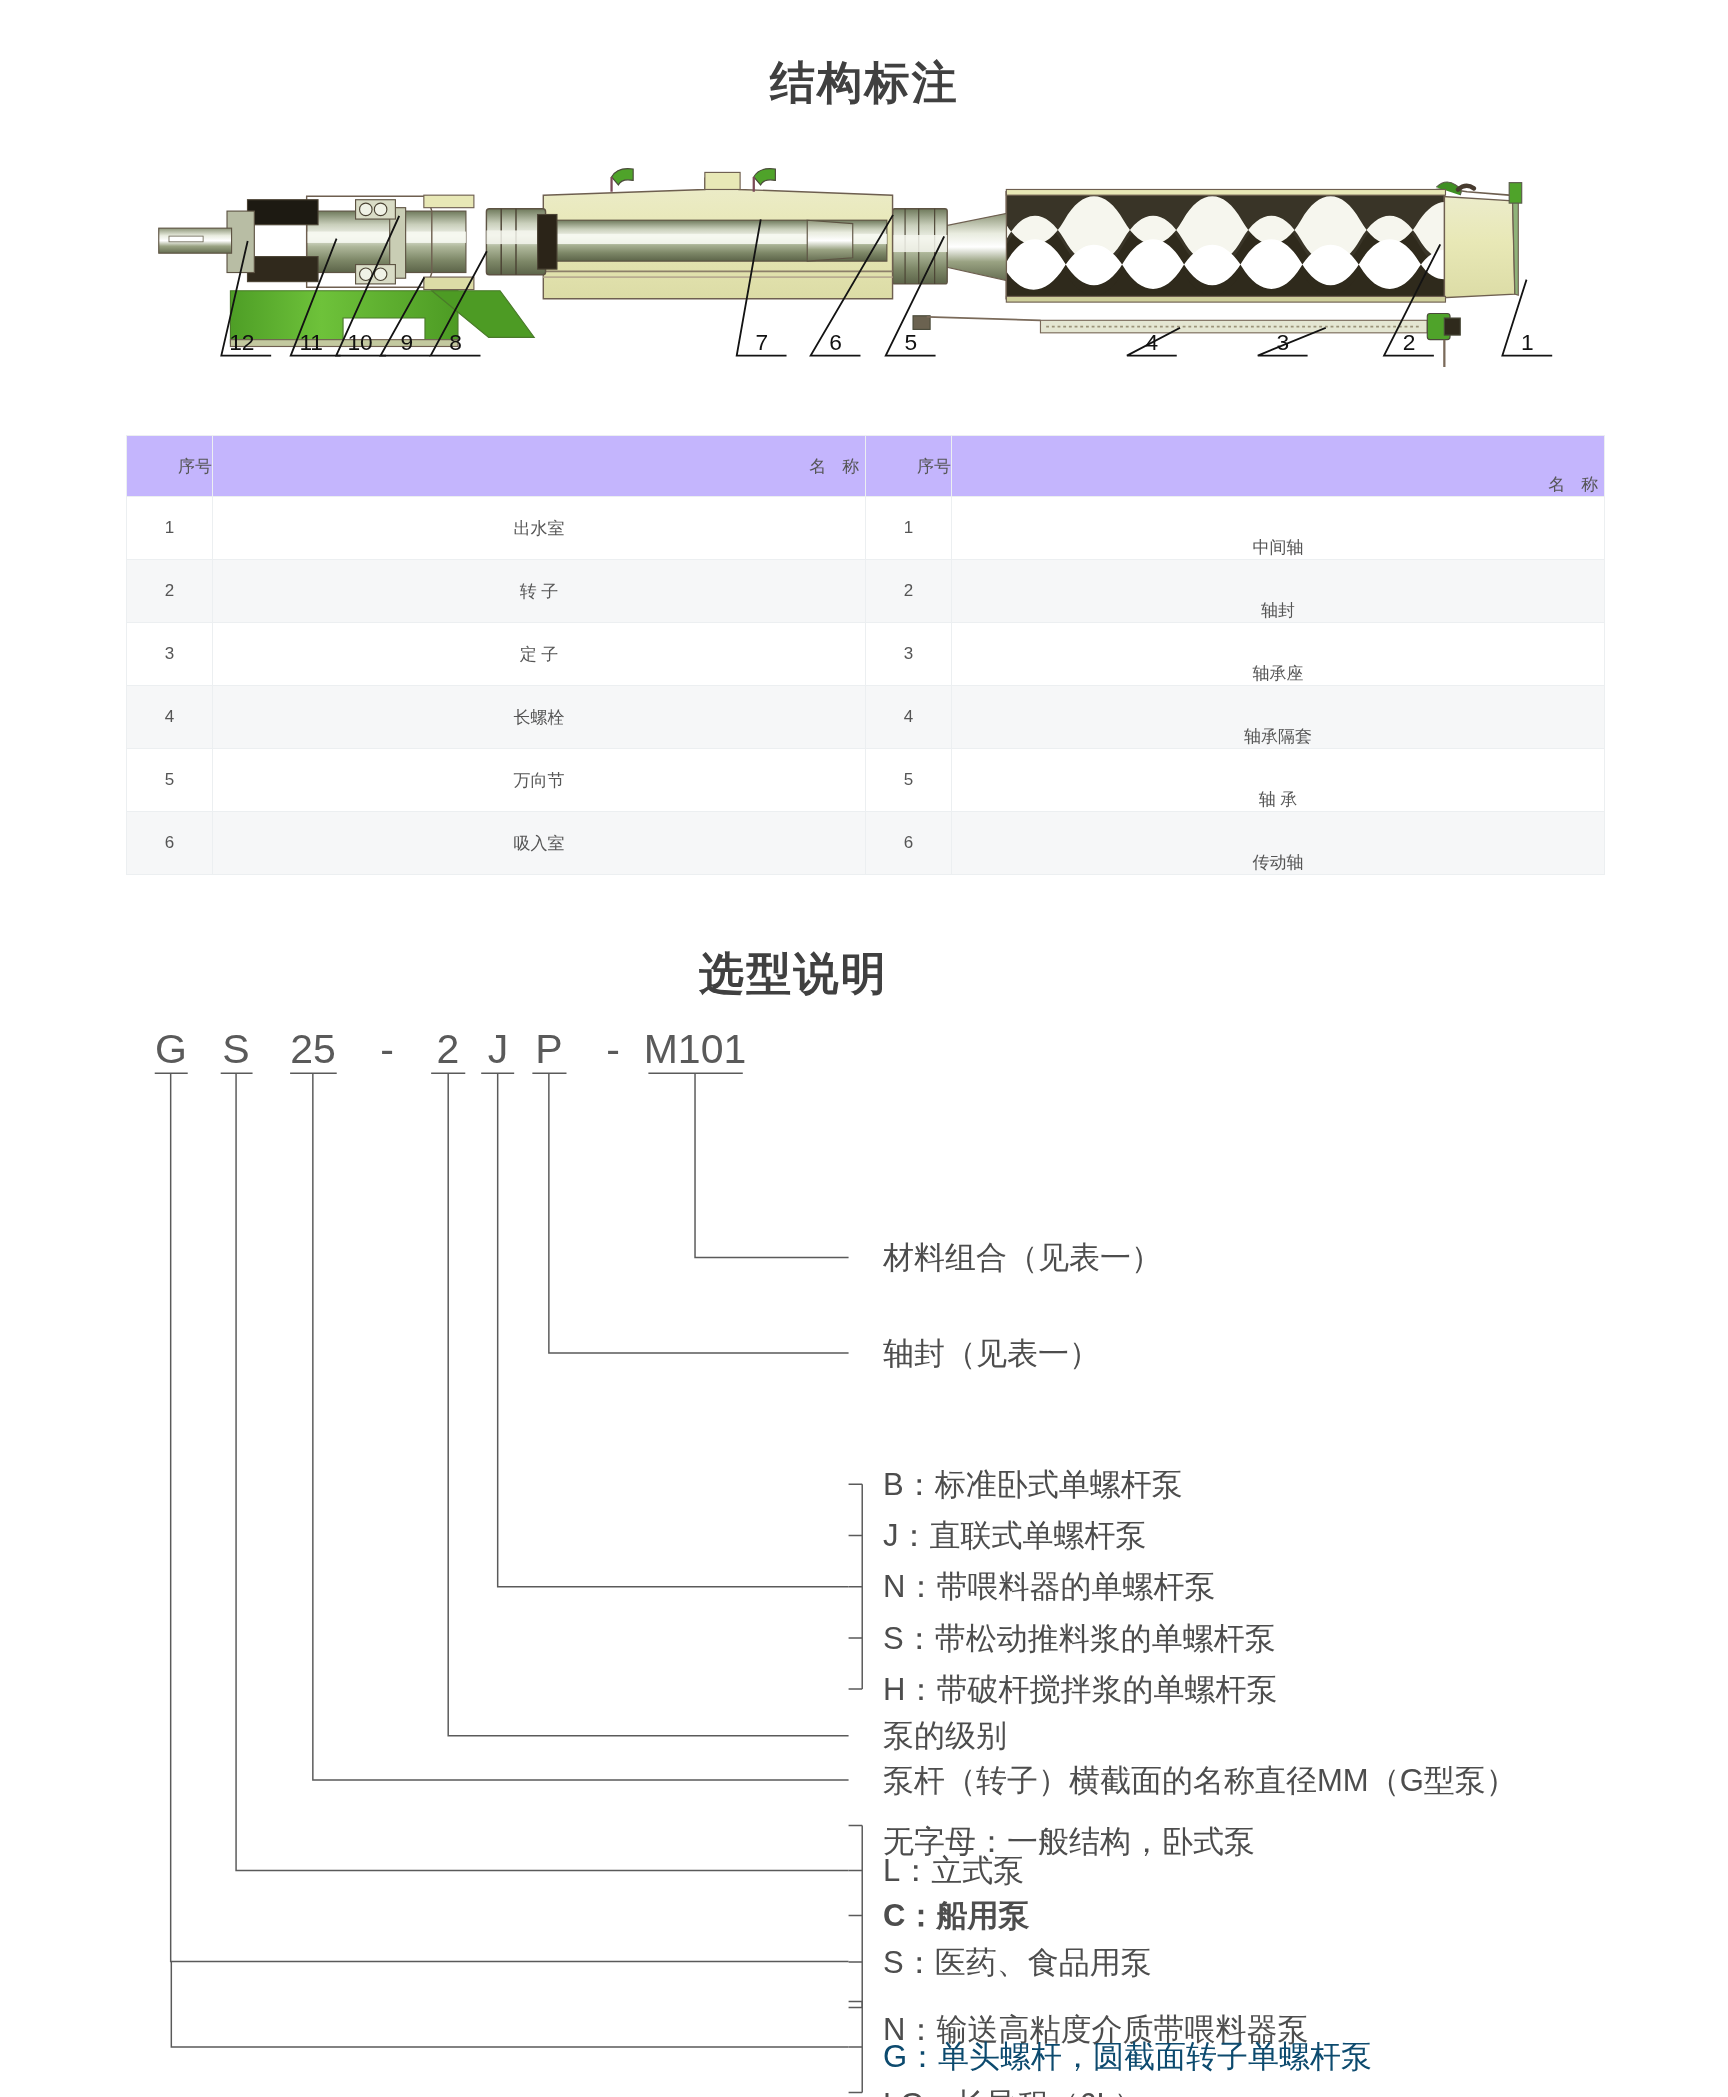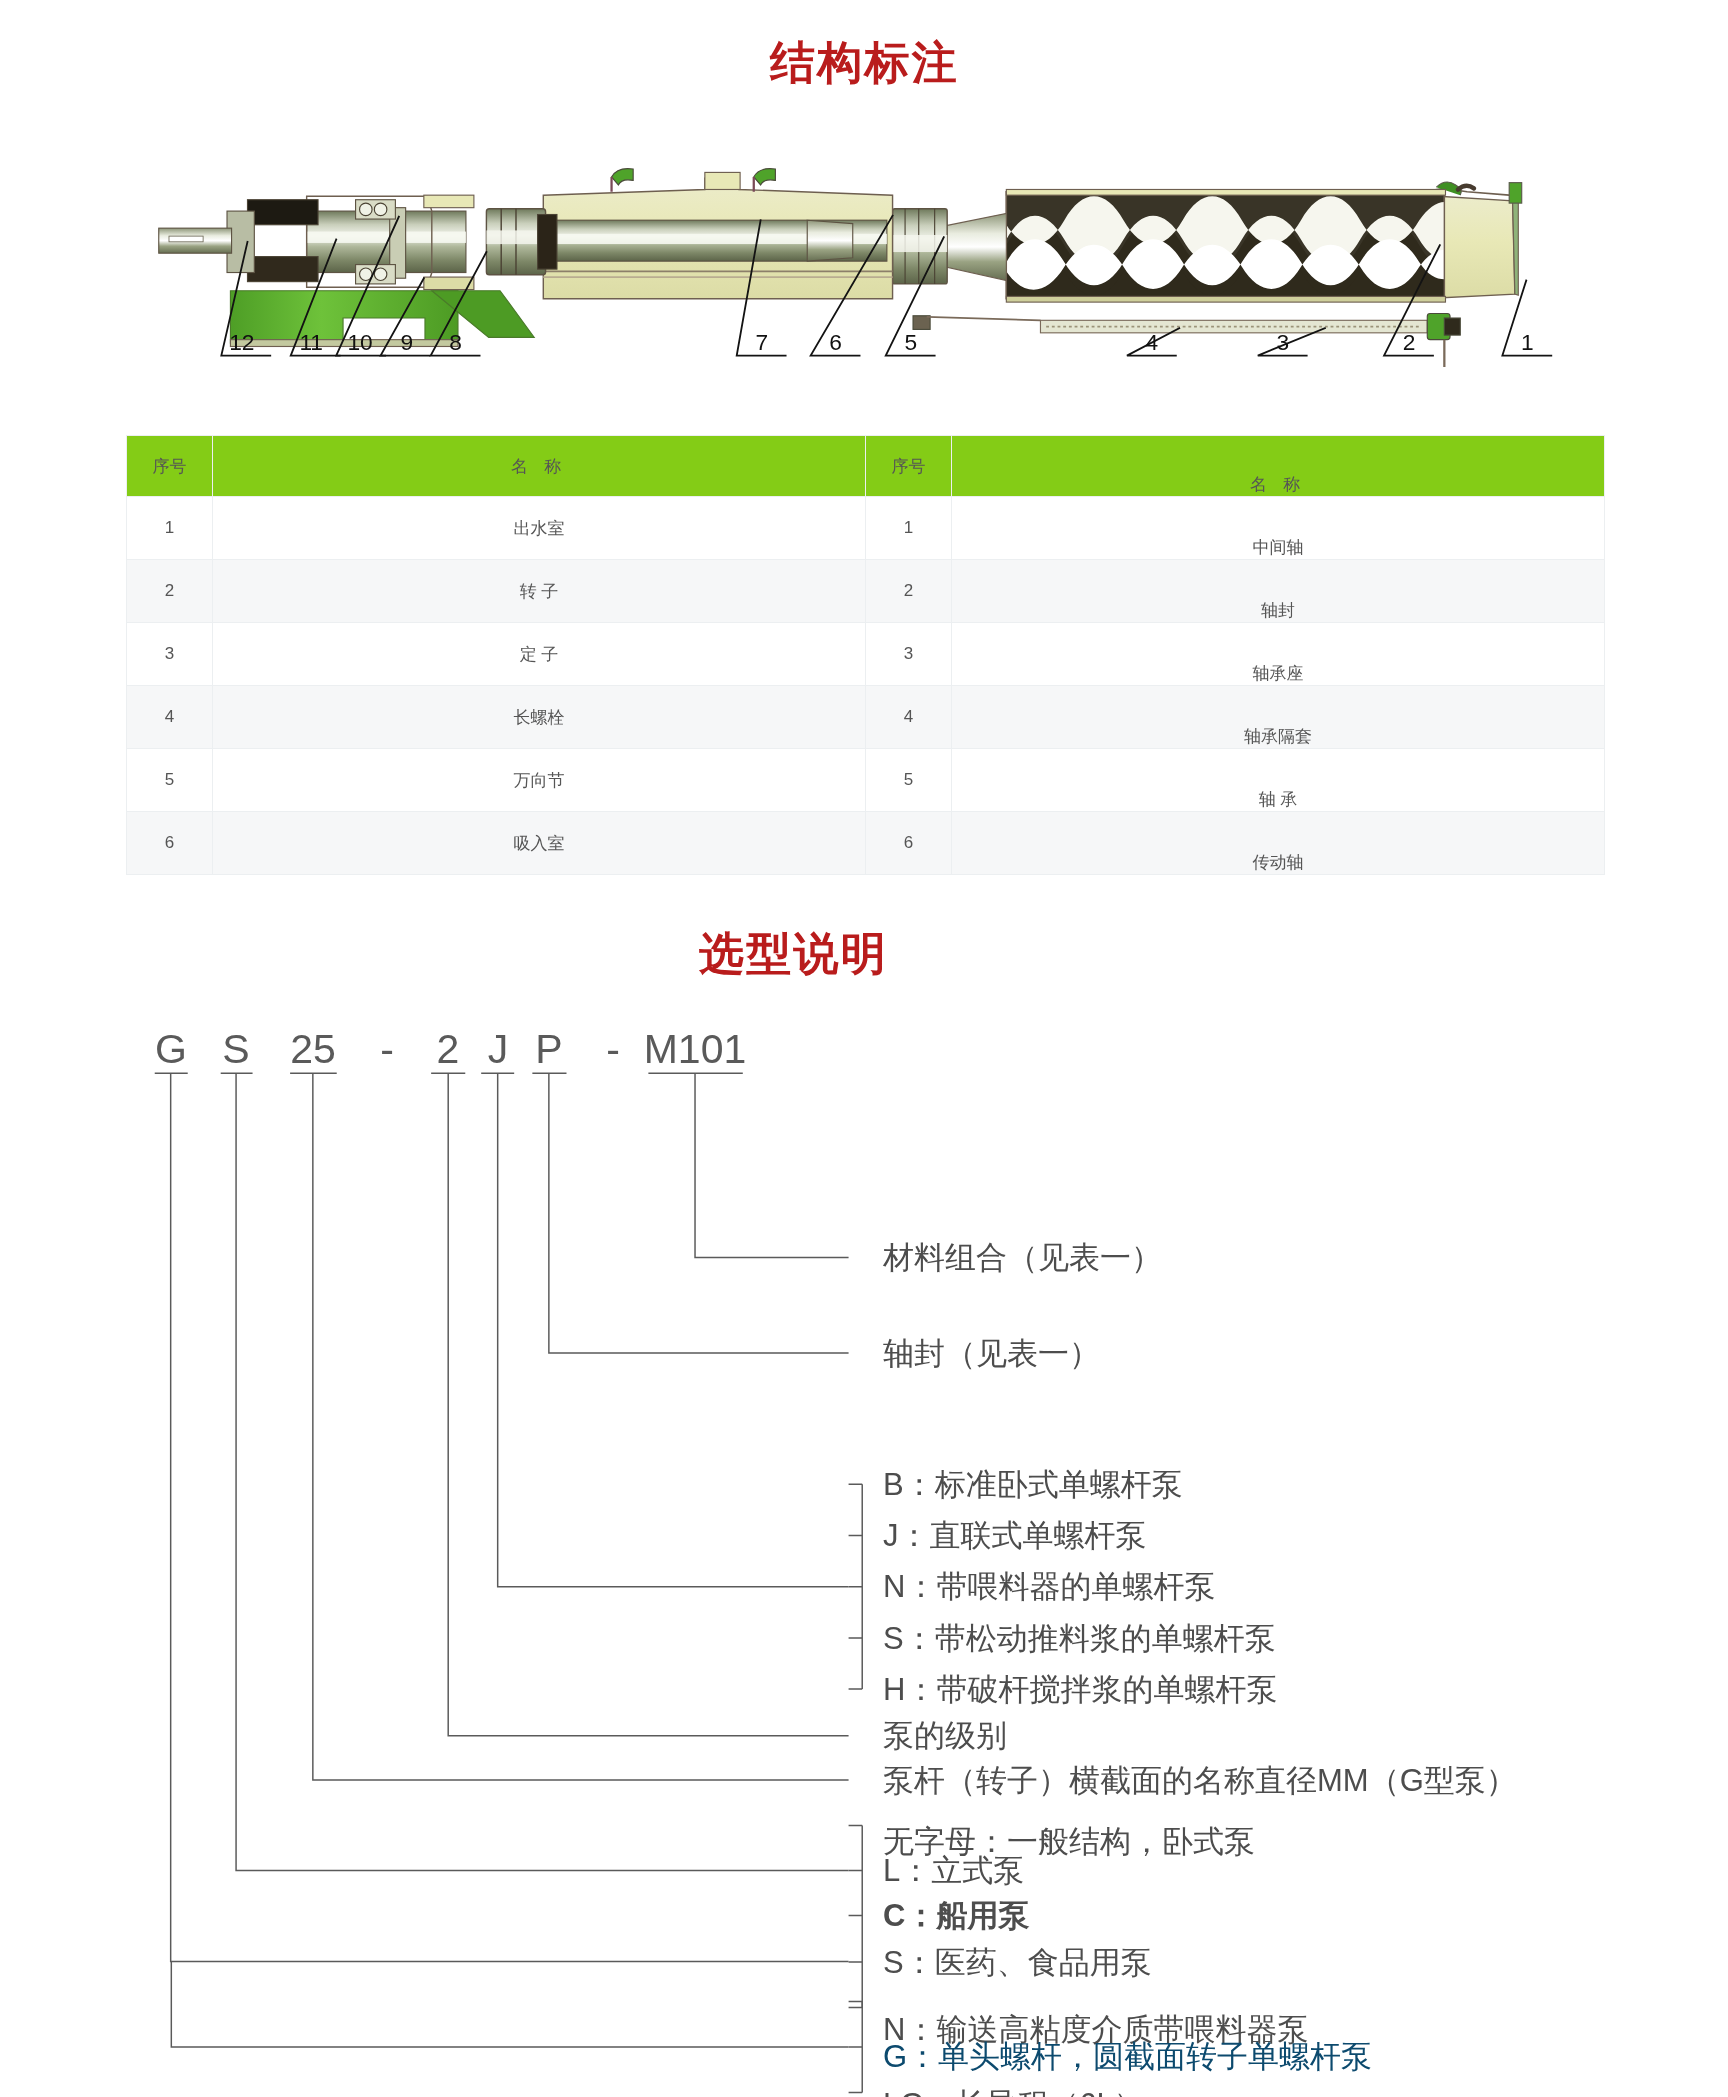--- a/index.html
+++ b/index.html
@@ -12,22 +12,23 @@
     color: #4a4a4a;
     position: relative;
     overflow: hidden;
   }
 
   
   .section-title {
     text-align: center;
     font-size: 45px;
     font-weight: 700;
-    color: #b91c1c;
+    color: #404040;
     letter-spacing: 2.3px;
+    margin-top: 20px;
   }
   #title-structure { position:absolute; left:0; top:33px; width:1729px; }
   #title-selection { position:absolute; left:0; top:924px; width:1587px; }
 
   
   #diagram-wrap {
     position: absolute;
     left: 136px; top: 128px;
     width: 1479px; height: 239px;
   }
@@ -41,21 +42,21 @@
     border-collapse: collapse;
     font-size: 17px;
     color: #555;
   }
   #parts-table td, #parts-table th {
     border: 1.1px solid #eceff1;
     background: #ffffff;
     font-weight: 400;
     padding: 0;
   }
-  #parts-table thead th { background: #84cc16; }
+  #parts-table thead th { background: #c4b5fd; text-align: right; }
   #parts-table tbody tr:nth-child(even) td { background: #f6f7f8; }
   .c-no   { width: 86px; text-align:center; }
   .c-name { width: 653px; text-align:center; }
   .hrow th { height: 61px; vertical-align: middle; }
   .hrow th.rhead { vertical-align: bottom; padding-bottom: 9px; }
   .brow td { height: 63px; vertical-align: middle; }
   .brow td.rside { vertical-align: bottom; padding-bottom: 11.4px; }
   .sp-name { letter-spacing: 5.7px; }
 
   

